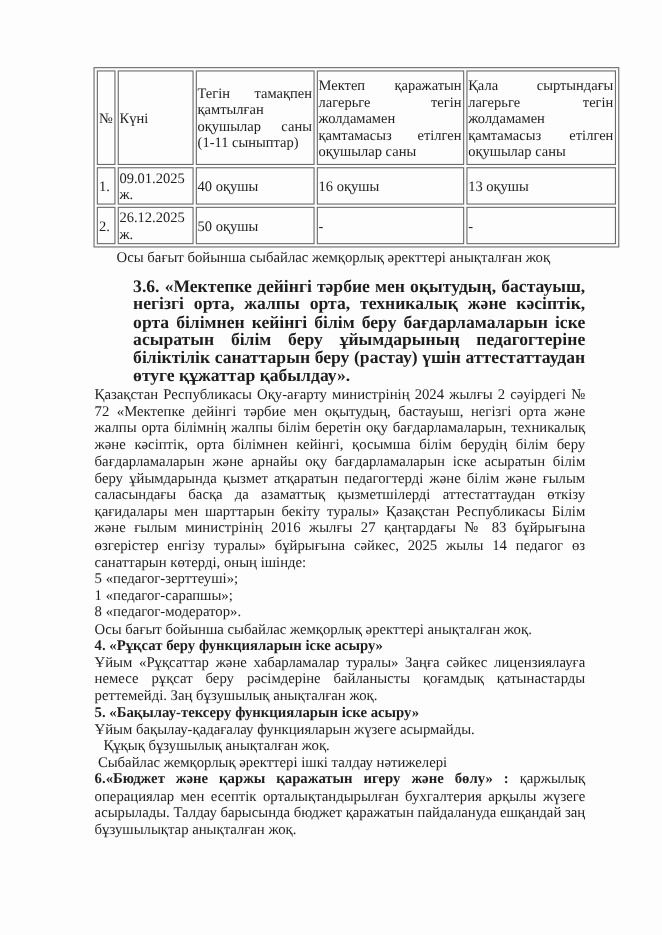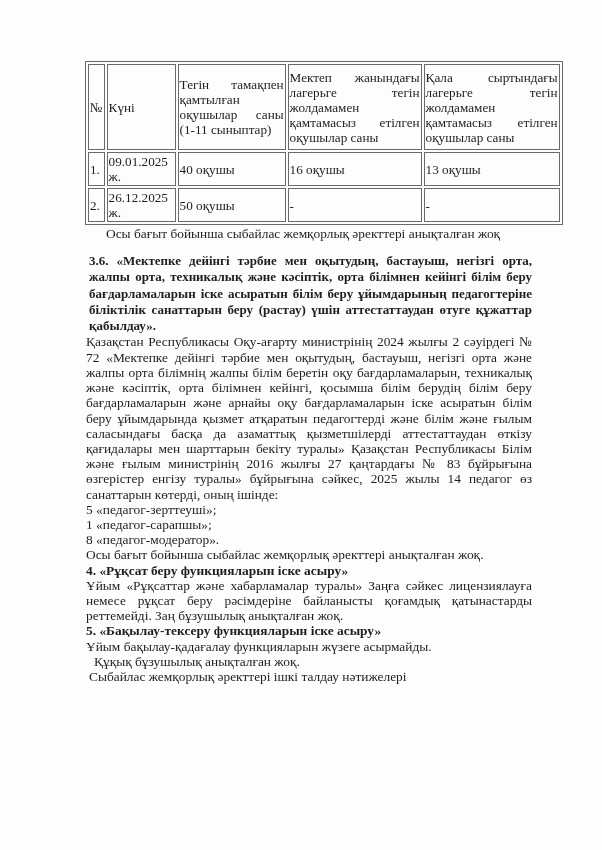--- a/index.html
+++ b/index.html
@@ -63,21 +63,21 @@
 <body>
 
 <div class="page">
 
   <table class="data-table">
     <tbody>
         <tr class="hdr-row">
       <td class="col-no">№</td>
       <td class="col-date">Күні</td>
       <td class="col-free just-block">Тегін тамақпен қамтылған оқушылар саны (1-11 сыныптар)</td>
-      <td class="col-camp just-block">Мектеп жанындағы лагерьге тегін жолдамамен қамтамасыз етілген оқушылар саны</td>
+      <td class="col-camp just-block">Мектеп қаражатын лагерьге тегін жолдамамен қамтамасыз етілген оқушылар саны</td>
       <td class="col-city just-block">Қала сыртындағы лагерьге тегін жолдамамен қамтамасыз етілген оқушылар саны</td>
     </tr>
     <tr class="r1">
       <td>1.</td>
       <td>09.01.2025 ж.</td>
       <td>40 оқушы</td>
       <td>16 оқушы</td>
       <td>13 оқушы</td>
     </tr>
     <tr class="r2">
@@ -88,30 +88,31 @@
       <td>-</td>
     </tr>
   </tbody>
     </table>
 
   <div class="body-text" style="top:226px;margin-left:20px;">
     <p>Осы бағыт бойынша сыбайлас жемқорлық  әректтері анықталған жоқ</p>
   </div>
 
   <div class="body-text" style="top:253px;">
-    <p class="bold indent1" style="font-size:13px; line-height:16.3px;">3.6. «Мектепке дейінгі тәрбие мен оқытудың, бастауыш, негізгі орта, жалпы орта, техникалық және кәсіптік, орта білімнен кейінгі білім беру бағдарламаларын іске асыратын білім беру ұйымдарының педагогтеріне біліктілік санаттарын беру (растау) үшін аттестаттаудан өтуге құжаттар қабылдау».</p>
+    <p class="bold indent1" style="font-size:16px; line-height:16.3px;margin-left:32px;">3.6. «Мектепке дейінгі тәрбие мен оқытудың, бастауыш, негізгі орта, жалпы орта, техникалық және кәсіптік, орта білімнен кейінгі білім беру бағдарламаларын іске асыратын білім беру ұйымдарының педагогтеріне біліктілік санаттарын беру (растау) үшін аттестаттаудан өтуге құжаттар қабылдау».</p>
     <p>Қазақстан Республикасы Оқу-ағарту министрінің 2024 жылғы 2 сәуірдегі № 72 «Мектепке дейінгі тәрбие мен оқытудың, бастауыш, негізгі орта және жалпы орта білімнің жалпы білім беретін оқу бағдарламаларын, техникалық және кәсіптік, орта білімнен кейінгі, қосымша білім берудің білім беру бағдарламаларын және арнайы оқу бағдарламаларын іске асыратын білім беру ұйымдарында қызмет атқаратын педагогтерді және білім және ғылым саласындағы басқа да азаматтық қызметшілерді аттестаттаудан өткізу қағидалары мен шарттарын бекіту туралы» Қазақстан Республикасы Білім және ғылым министрінің 2016 жылғы 27 қаңтардағы № 83 бұйрығына өзгерістер енгізу туралы» бұйрығына сәйкес, 2025 жылы 14 педагог өз санаттарын көтерді, оның ішінде:</p>
     <p>5 «педагог-зерттеуші»;</p>
     <p>1 «педагог-сарапшы»;</p>
     <p>8 «педагог-модератор».</p>
     <p>Осы бағыт бойынша сыбайлас жемқорлық  әректтері анықталған жоқ.</p>
 
     <p class="bold">4. «Рұқсат беру функцияларын іске асыру»</p>
     <p>Ұйым «Рұқсаттар және хабарламалар туралы» Заңға сәйкес лицензиялауға немесе рұқсат беру рәсімдеріне байланысты қоғамдық қатынастарды реттемейді.  Заң бұзушылық  анықталған жоқ.</p>
 
     <p class="bold">5. «Бақылау-тексеру  функцияларын іске асыру»</p>
     <p>Ұйым бақылау-қадағалау функцияларын жүзеге асырмайды.</p>
     <p class="indent2">Құқық бұзушылық анықталған жоқ.</p>
     <p class="indent1">Сыбайлас жемқорлық әректтері  ішкі талдау нәтижелері</p>
 
+    <p><span class="bold">6.«Бюджет және қаржы қаражатын игеру және бөлу» :</span><span> қаржылық операциялар мен есептік орталықтандырылған бухгалтерия арқылы жүзеге асырылады. Талдау барысында бюджет қаражатын пайдалануда ешқандай заң бұзушылықтар анықталған жоқ.</span></p>
   </div>
 
 </div>
 
 </body></html>

